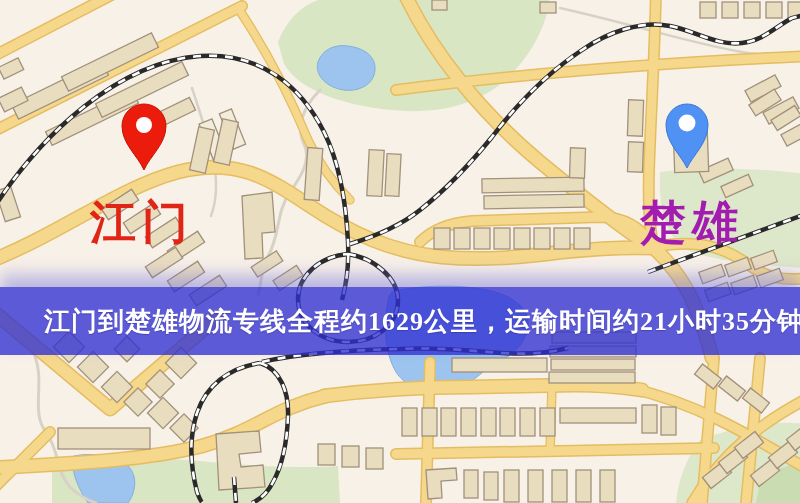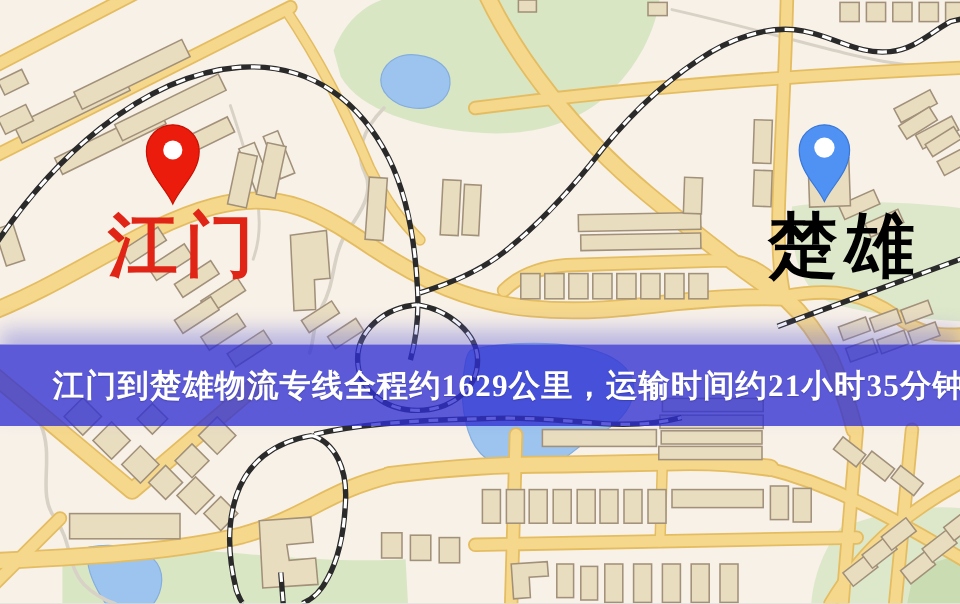--- a/index.html
+++ b/index.html
@@ -6,25 +6,25 @@
   .map-viewport{
     position:relative;width:800px;height:503px;overflow:hidden;
     background:#f8f1e8;
     font-family:"Liberation Sans","DejaVu Sans",sans-serif;
   }
   .map-viewport svg.map-art{position:absolute;left:0;top:0;}
   .marker{position:absolute;}
   .marker svg{display:block;overflow:visible;}
   .marker-label{
     position:absolute;font-family:"Liberation Serif","DejaVu Serif",serif;
-    font-weight:bold;font-size:58px;line-height:1;letter-spacing:6px;
-    white-space:nowrap;user-select:none;
+    font-weight:bold;font-size:46px;line-height:1;letter-spacing:6px;
+    white-space:nowrap;user-select:none;margin-top:24px;
   }
   .origin-label{color:#e02517;}
-  .dest-label{color:#000000;}
+  .dest-label{color:#a21caf;}
   .route-banner{
     position:absolute;left:0;top:287px;width:800px;height:68px;
     background:rgba(48,48,210,0.78);
     box-shadow:0 -12px 16px rgba(110,110,215,0.45);
     display:flex;align-items:center;box-sizing:border-box;
     padding-left:44px;
   }
   .route-banner span{
     color:#ffffff;font-family:"Liberation Serif","DejaVu Serif",serif;
     font-size:26px;font-weight:bold;letter-spacing:1px;white-space:nowrap;

